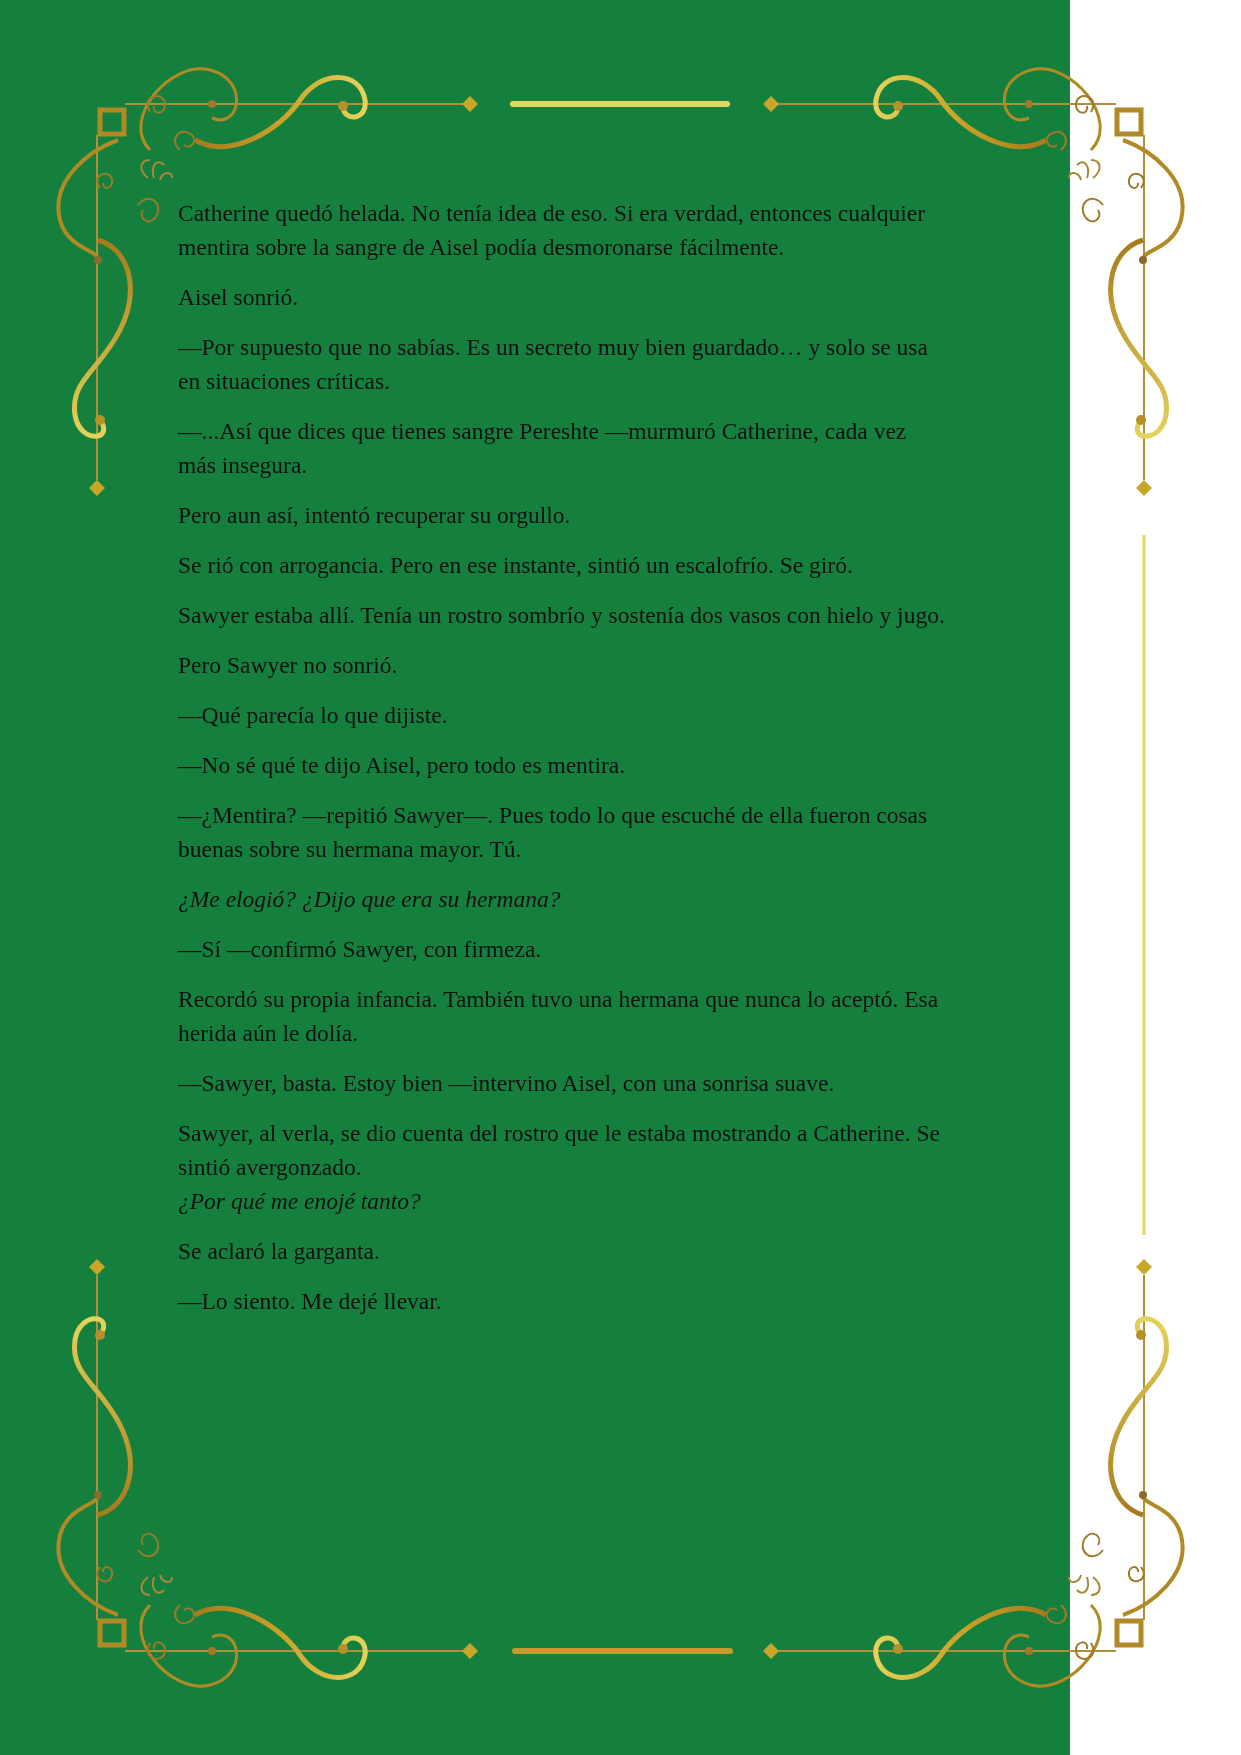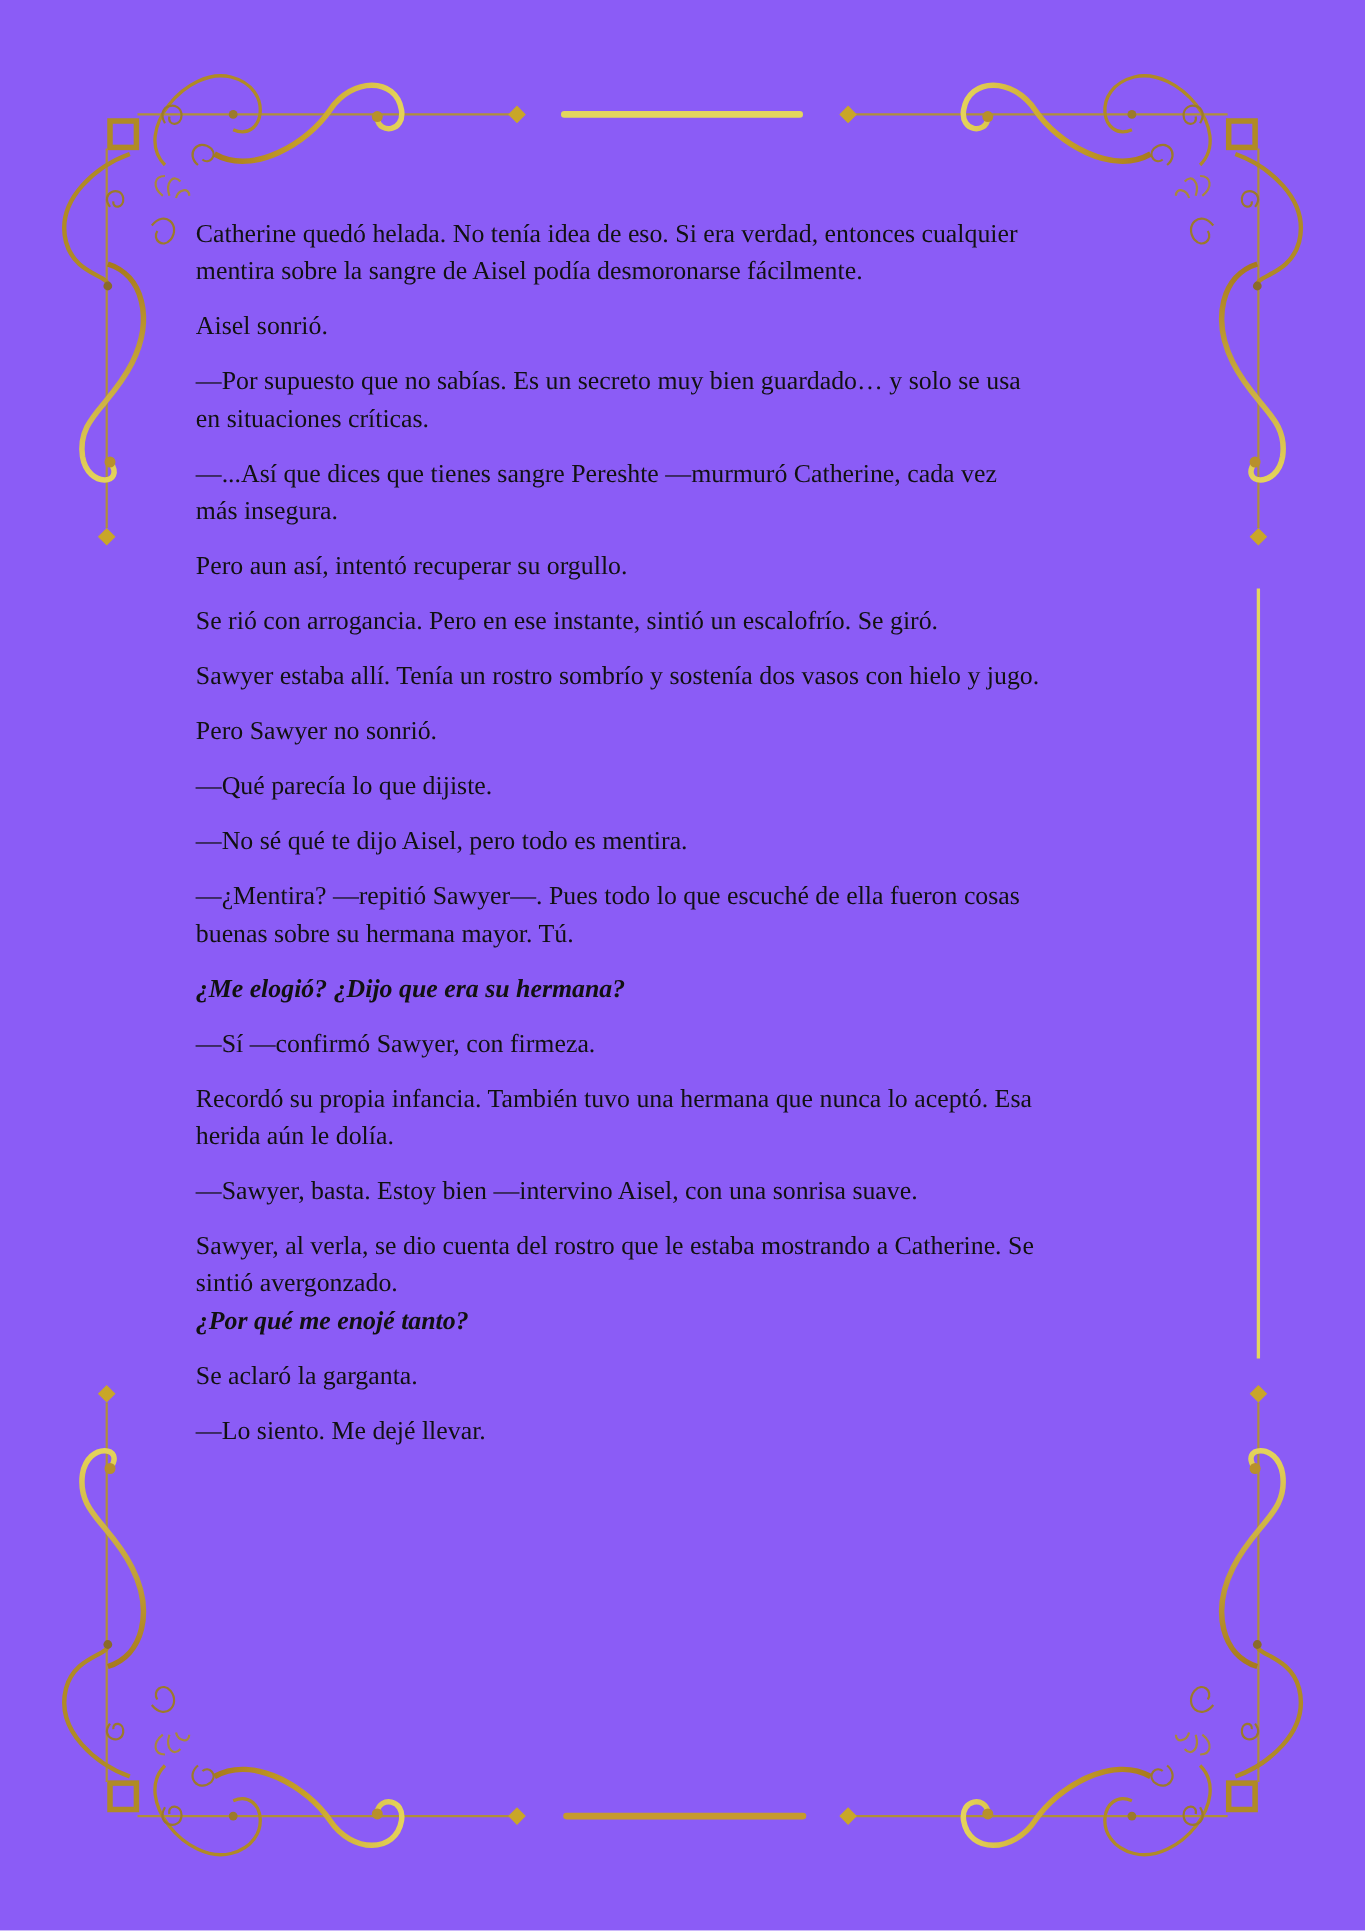--- a/index.html
+++ b/index.html
@@ -1,31 +1,31 @@
 <!DOCTYPE html>
 <html><head>
 <meta charset="utf-8">
 <style>
   html, body { margin: 0; padding: 0; background: #ffffff; }
   body { width: 1241px; height: 1755px; position: relative; overflow: hidden; }
-  .page { position: absolute; left: 0; top: 0; width: 1241px; height: 1755px; background: #8b5cf6; }
+  .page { position: absolute; left: 0; top: 0; width: 1070px; height: 1755px; background: #15803d; }
   svg.frame { position: absolute; left: 0; top: 0; width: 1241px; height: 1755px; pointer-events: none; }
   .content {
     position: absolute;
     left: 178px;
     top: 196px;
     width: 900px;
     font-family: "Liberation Serif", "DejaVu Serif", serif;
     font-size: 23.5px;
     line-height: 34px;
     color: #111;
   }
   .content p { margin: 0 0 16px 0; }
   .content p .line { display: block; }
-  .content p .it { font-style: italic; display: block; font-weight: bold; }
+  .content p .it { font-style: italic; display: block; }
 </style>
 </head>
 <body>
 
 <div class="page">
 
   <svg class="frame" viewBox="0 0 1241 1755" xmlns="http://www.w3.org/2000/svg">
     <defs>
       <linearGradient id="gL" x1="0" y1="0" x2="1" y2="0">
         <stop offset="0" stop-color="#a87a1c"></stop>

